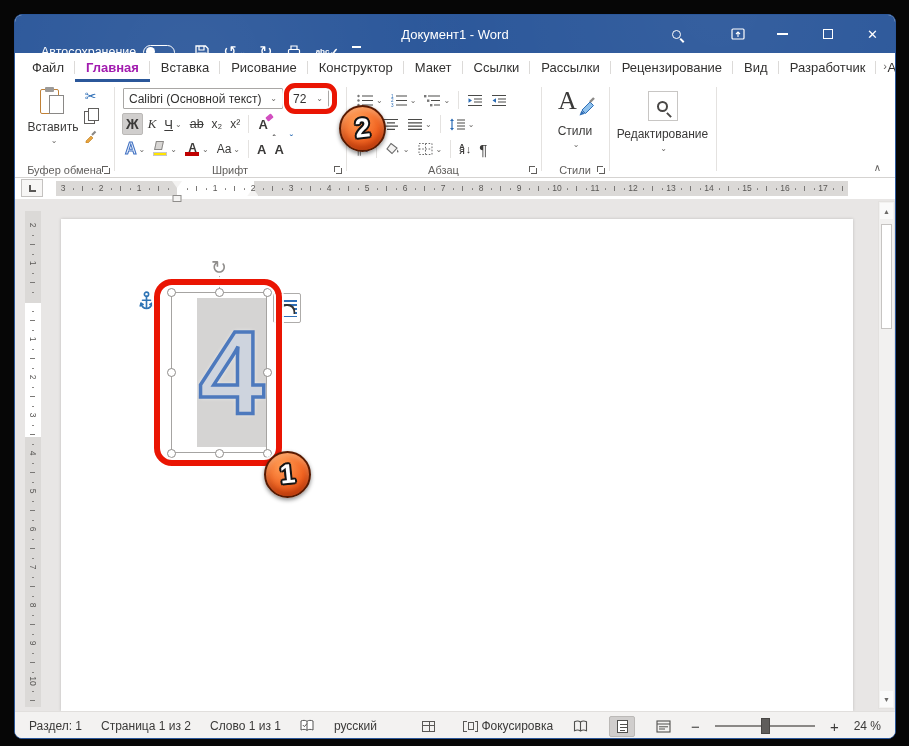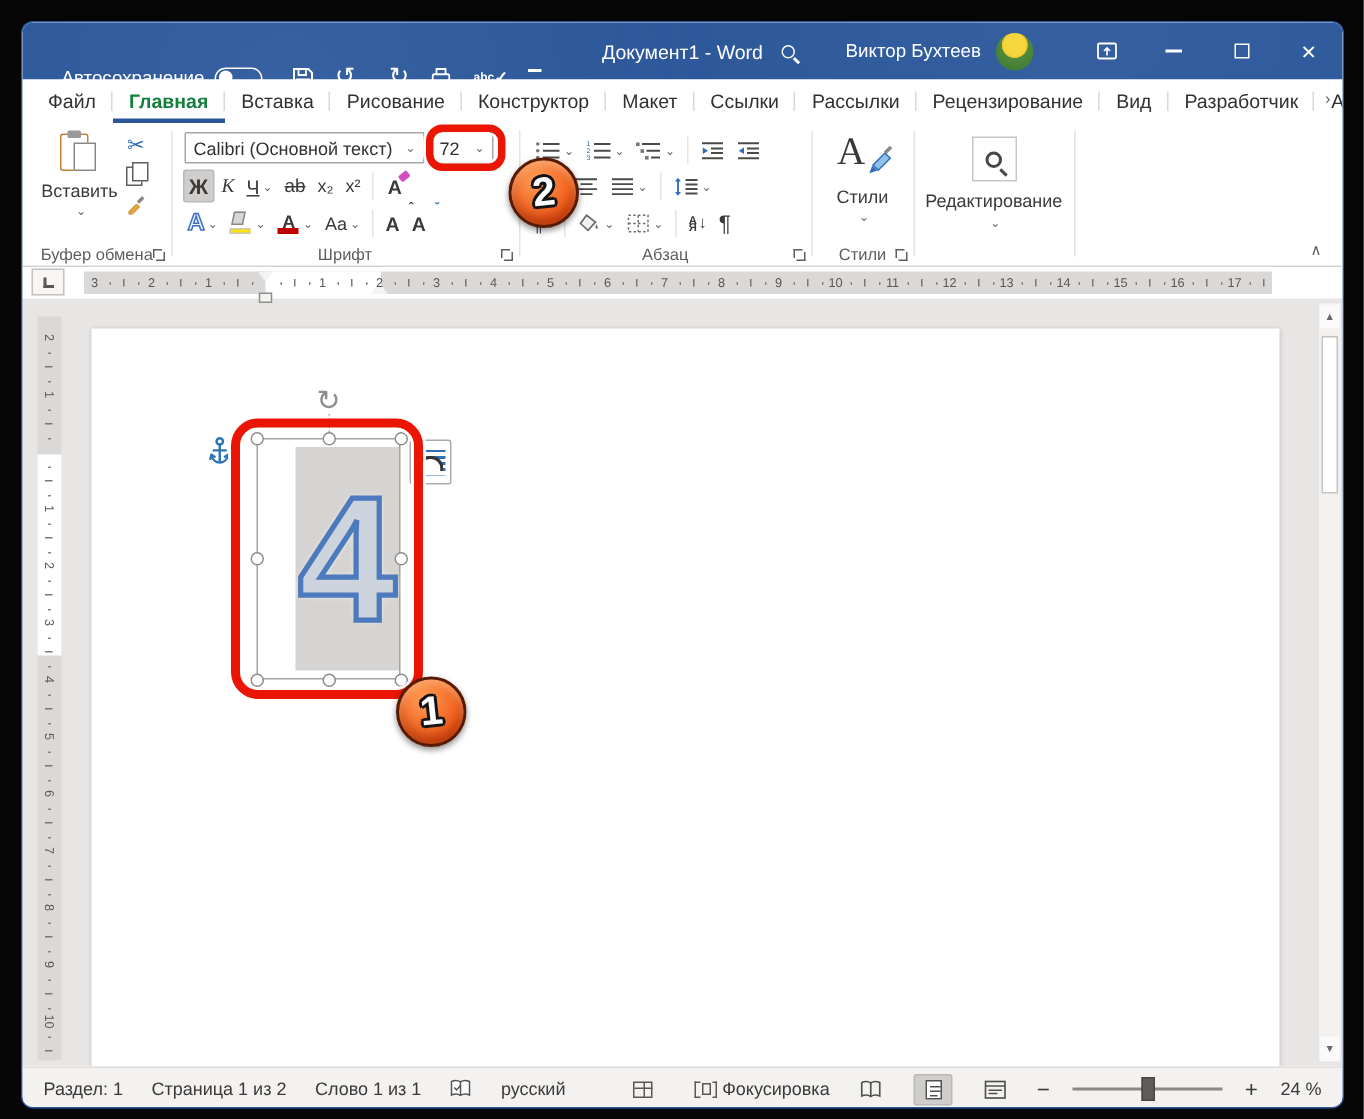--- a/index.html
+++ b/index.html
@@ -30,21 +30,21 @@
   .avatar{width:25px;height:25px;border-radius:50%;
     background:radial-gradient(circle at 50% 32%,#f6d63c 0 34%,#e8c22f 40%,#4d8a3c 42%,#3f7531 100%);}
   .winbtn{width:45px;height:38px;display:flex;align-items:center;justify-content:center;font-size:13px;}
   .ribopt svg{display:block;}
   .maxbox{width:10px;height:10px;border:1.3px solid #fff;}
   .minbar{width:11px;height:1.4px;background:#fff;}
   
   .tabs{height:29px;display:flex;align-items:stretch;background:#fff;padding-left:6px;position:relative;overflow:hidden;}
   .tab{padding:0 11px;font-size:13px;color:#323130;display:flex;align-items:center;position:relative;white-space:nowrap;}
   .tab:not(:last-child)::after{content:"";position:absolute;right:0;top:8px;height:13px;width:1px;background:#dcdad8;}
-  .tab.active{font-weight:bold;color:#15803d;box-shadow:inset 0 -3px 0 #2b579a;}
+  .tab.active{font-weight:bold;color:#a21caf;box-shadow:inset 0 -3px 0 #2b579a;}
   .tab-ovf{position:absolute;right:8px;top:7px;font-size:11px;color:#605e5c;}
   
   .ribbon{position:relative;height:96px;background:#fff;border-bottom:1px solid #d5d3d1;font-size:12px;color:#3b3a39;}
   .grp{position:absolute;top:0;height:96px;}
   .gsep{position:absolute;top:5px;height:84px;width:1px;background:#e4e2e0;}
   .gfoot{position:absolute;bottom:2px;left:0;right:0;text-align:center;font-size:11px;color:#605e5c;}
   .launch{position:absolute;right:3px;bottom:3px;width:10px;height:10px;}
   .launch::before{content:"";position:absolute;left:1px;top:1px;width:5px;height:5px;border-left:1px solid #605e5c;border-top:1px solid #605e5c;}
   .launch::after{content:"";position:absolute;right:1px;bottom:1px;width:5px;height:5px;border-right:1.4px solid #605e5c;border-bottom:1.4px solid #605e5c;}
   .frow{position:absolute;display:flex;align-items:center;gap:2px;}
@@ -211,24 +211,20 @@
         </span>
         <span class="more-cmd">
           <span class="bar"></span>
           <span class="c">⌄</span>
         </span>
       </div>
     </div>
     <div class="doc-title">Документ1 - Word</div>
     <div class="tb-right">
       <span class="mag-w"></span>
-      <div class="user">
-        <span>Виктор Бухтеев</span>
-        <span class="avatar"></span>
-      </div>
       <span class="winbtn ribopt">
         <svg width="16" height="16" viewBox="0 0 16 16">
             <rect x="2" y="3" width="12" height="10" rx="1" fill="none" stroke="#fff" stroke-width="1.2"></rect>
             <path d="M8 11V6.5M6 8l2-2 2 2" fill="none" stroke="#fff" stroke-width="1.1"></path>
           </svg>
       </span>
       <span class="winbtn">
           <span class="minbar"></span>
         </span>
       <span class="winbtn">

